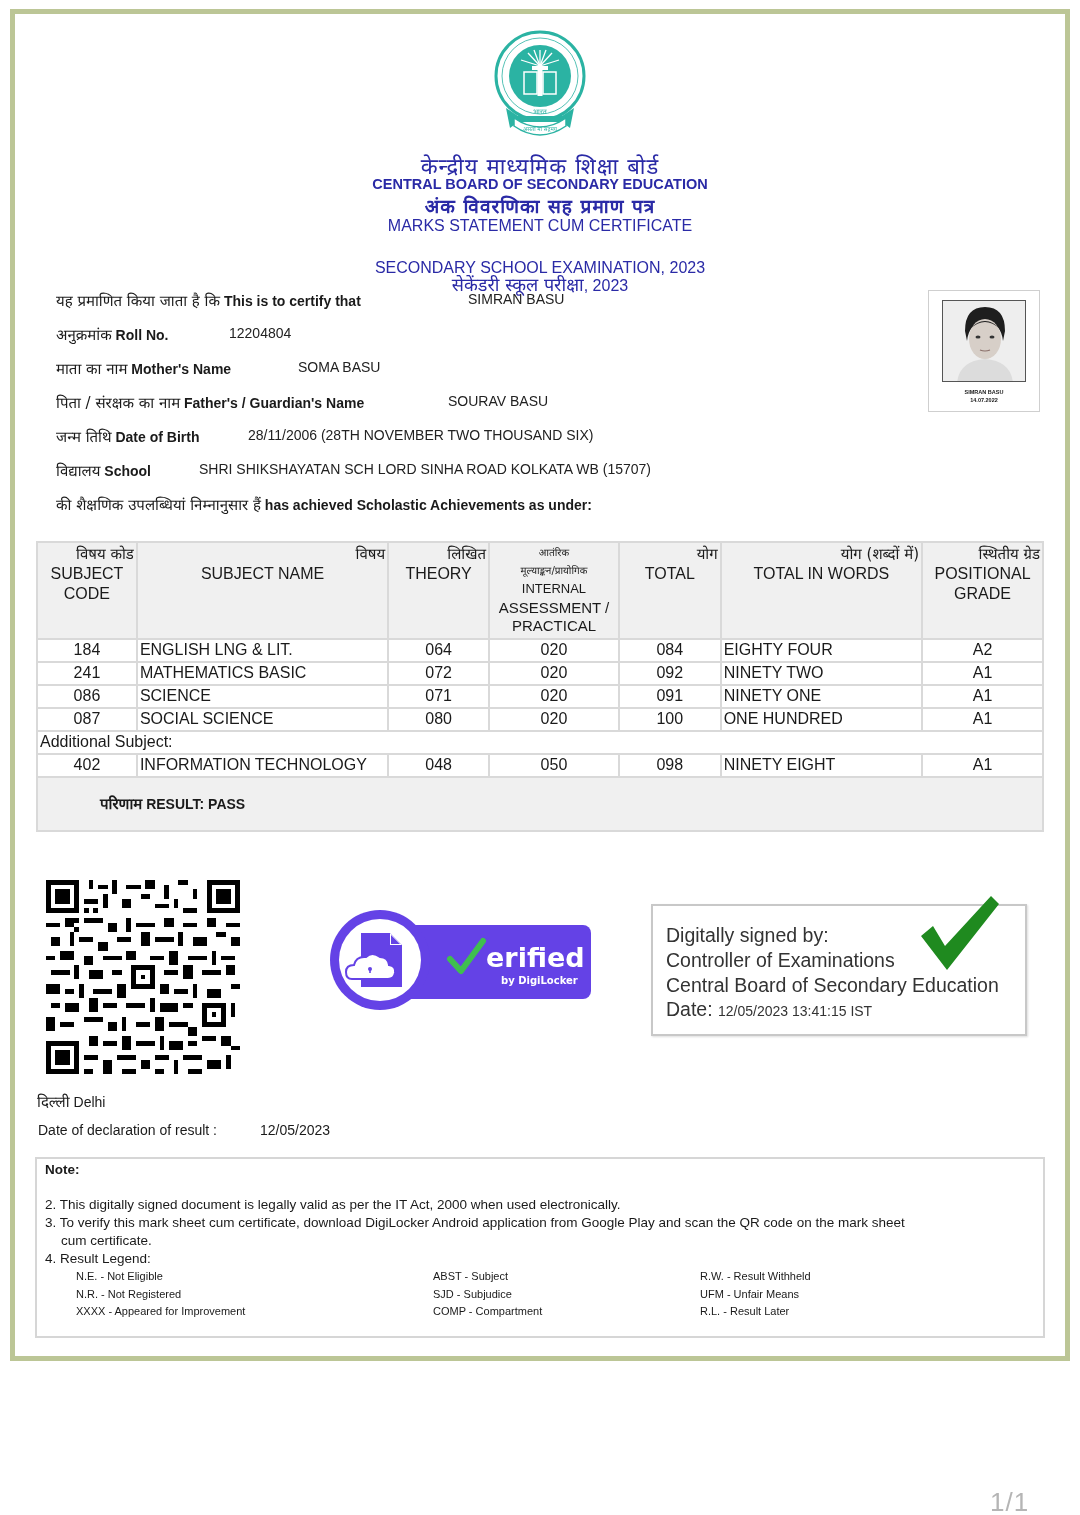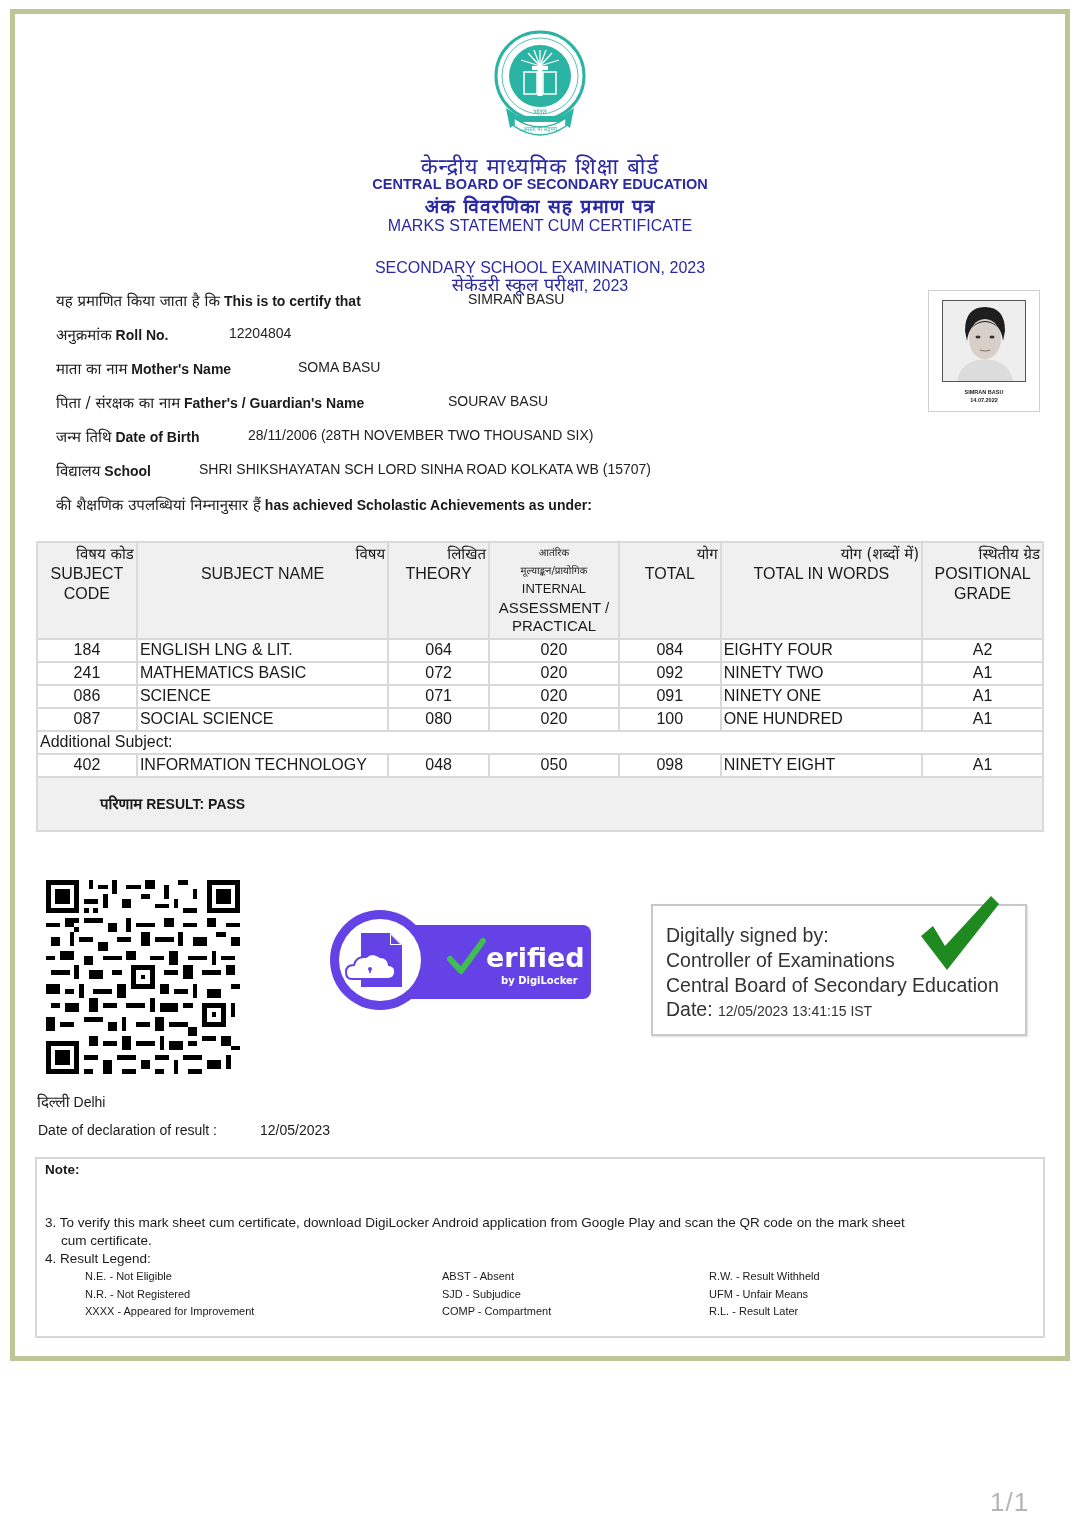--- a/index.html
+++ b/index.html
@@ -61,21 +61,21 @@
 
   .place { position: absolute; left: 37px; top: 1091px; font-size: 14px; }
   .place .hi { font-family: "DejaVu Sans", sans-serif; font-size: 15px; }
   .decl { position: absolute; left: 38px; top: 1122px; font-size: 14px; }
   .decl-val { position: absolute; left: 260px; top: 1122px; font-size: 14px; }
 
   
   .notes { position: absolute; left: 35px; top: 1157px; width: 1010px; height: 181px; border: 2px solid #d6d6d6; }
   .notes .title { position: absolute; left: 8px; top: 3px; font-weight: bold; font-size: 13.5px; }
   .notes .n { position: absolute; left: 8px; font-size: 13.5px; white-space: nowrap; }
-  .notes .leg { position: absolute; font-size: 11px; white-space: nowrap; margin-left: 9px; }
+  .notes .leg { position: absolute; font-size: 11px; white-space: nowrap; }
 
   .pager { position: absolute; left: 990px; top: 1487px; font-size: 26px; color: #b5b5b5; letter-spacing: 1px; }
 </style>
 </head>
 <body>
 
 <div class="frame"></div>
 
 <svg class="logo" viewBox="0 0 104 118">
   <circle cx="52" cy="46" r="44" fill="#ffffff" stroke="#2bb3a3" stroke-width="3"></circle>
@@ -398,26 +398,27 @@
   <div class="line" style="top:68px">Central Board of Secondary Education</div>
   <div class="line" style="top:92px"><span>Date:</span> <span class="date-val">12/05/2023 13:41:15 IST</span></div>
 </div>
 
 <div class="place"><span class="hi">दिल्ली</span> <span>Delhi</span></div>
 <div class="decl">Date of declaration of result :</div>
 <div class="decl-val">12/05/2023</div>
 
 <div class="notes">
   <div class="title">Note:</div>
+  <div class="n" style="top:38px">2. This digitally signed document is legally valid as per the IT Act, 2000 when used electronically.</div>
   <div class="n" style="top:56px">3. To verify this mark sheet cum certificate, download DigiLocker Android application from Google Play and scan the QR code on the mark sheet</div>
   <div class="n" style="top:74px;left:24px">cum certificate.</div>
   <div class="n" style="top:92px">4. Result Legend:</div>
 
   <div class="leg" style="left:39px;top:111px">N.E. - Not Eligible</div>
-  <div class="leg" style="left:396px;top:111px">ABST - Absent</div>
+  <div class="leg" style="left:396px;top:111px">ABST - Subject</div>
   <div class="leg" style="left:663px;top:111px">R.W. - Result Withheld</div>
   <div class="leg" style="left:39px;top:129px">N.R. - Not Registered</div>
   <div class="leg" style="left:396px;top:129px">SJD - Subjudice</div>
   <div class="leg" style="left:663px;top:129px">UFM - Unfair Means</div>
   <div class="leg" style="left:39px;top:146px">XXXX - Appeared for Improvement</div>
   <div class="leg" style="left:396px;top:146px">COMP - Compartment</div>
   <div class="leg" style="left:663px;top:146px">R.L. - Result Later</div>
 </div>
 
 <div class="pager">1/1</div>

